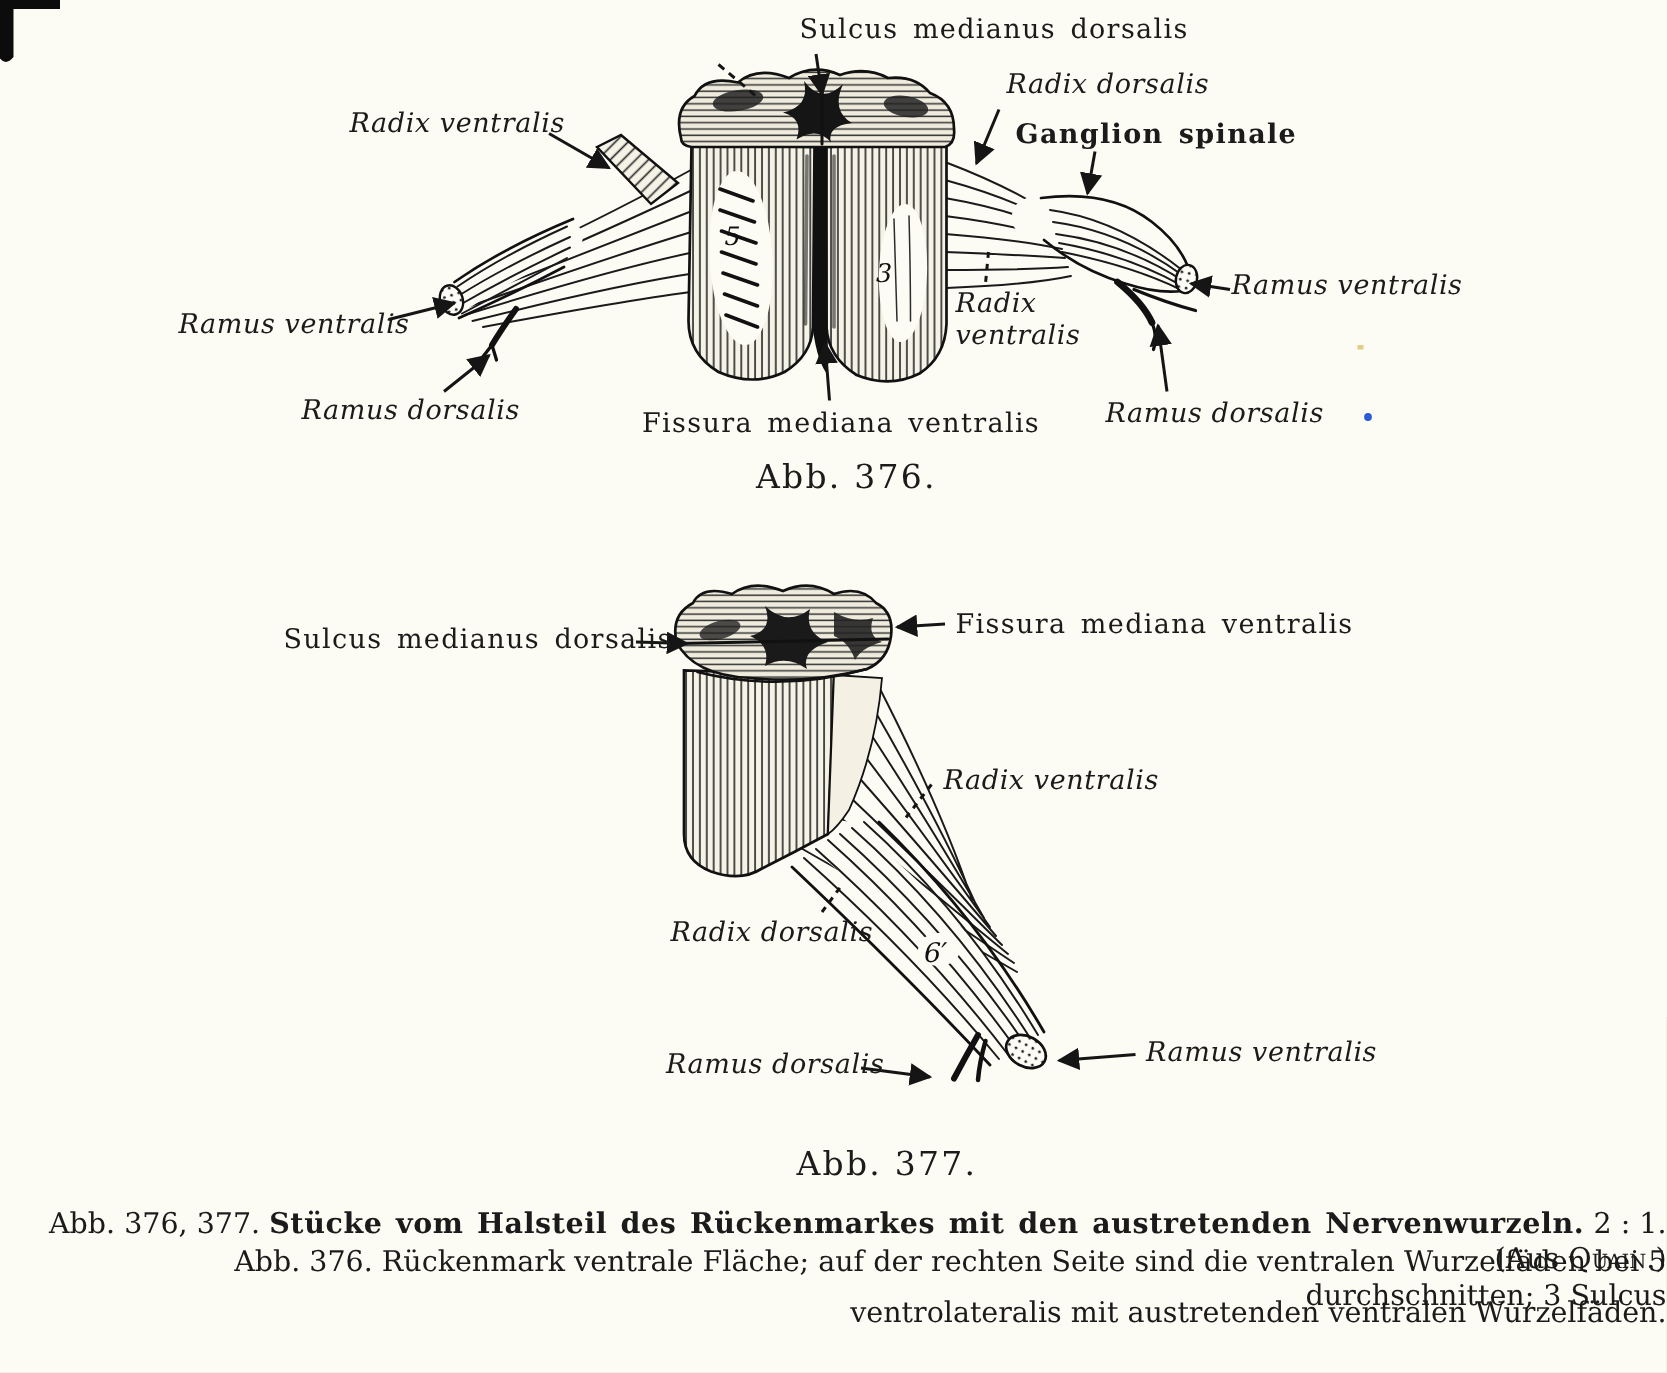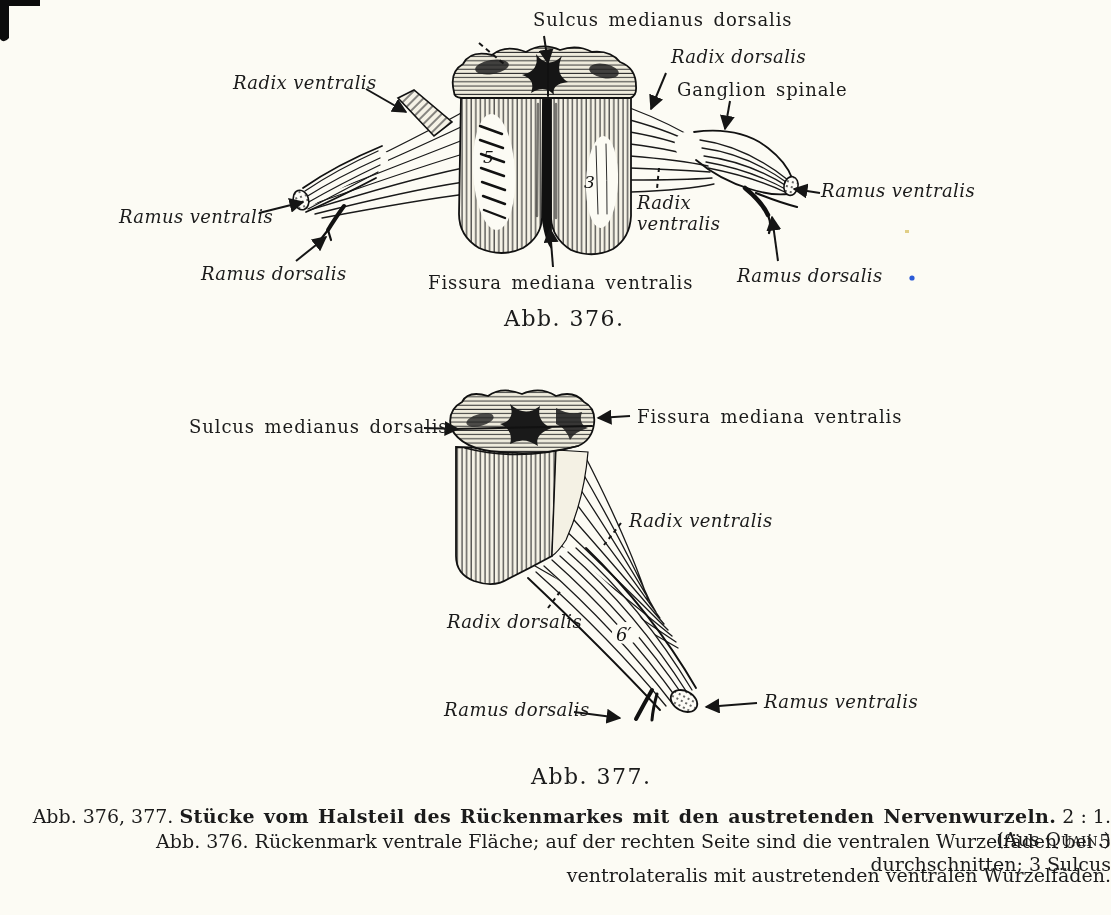--- a/index.html
+++ b/index.html
@@ -128,21 +128,21 @@
       <path d="M630,416 L598,418" marker-end="url(#ah)"></path>
       <path d="M621,523 L604,545" stroke-dasharray="4 4"></path>
       <path d="M548,608 L562,589" stroke-dasharray="4 4"></path>
       <path d="M574,712 L620,718" marker-end="url(#ah)"></path>
       <path d="M757,703 L706,707" marker-end="url(#ah)"></path>
     </g>
   </svg>
 
   <div class="lbl roman" style="left:533px; top:9px;">Sulcus medianus dorsalis</div>
   <div class="lbl ital" style="left:671px; top:46px;">Radix dorsalis</div>
-  <div class="lbl roman" style="left:677px; top:79px;">Ganglion spinale</div>
+  <div class="lbl roman" style="left:677px; top:79px;font-weight:bold;">Ganglion spinale</div>
   <div class="lbl ital" style="left:233px; top:72px;">Radix ventralis</div>
   <div class="lbl ital" style="left:119px; top:206px;">Ramus ventralis</div>
   <div class="lbl ital" style="left:201px; top:263px;">Ramus dorsalis</div>
   <div class="lbl ital two-line" style="left:637px; top:192px;">
     <span>Radix</span>
     <span>ventralis</span>
   </div>
   <div class="lbl ital" style="left:821px; top:180px;">Ramus ventralis</div>
   <div class="lbl ital" style="left:737px; top:265px;">Ramus dorsalis</div>
   <div class="lbl roman" style="left:428px; top:272px;">Fissura mediana ventralis</div>

